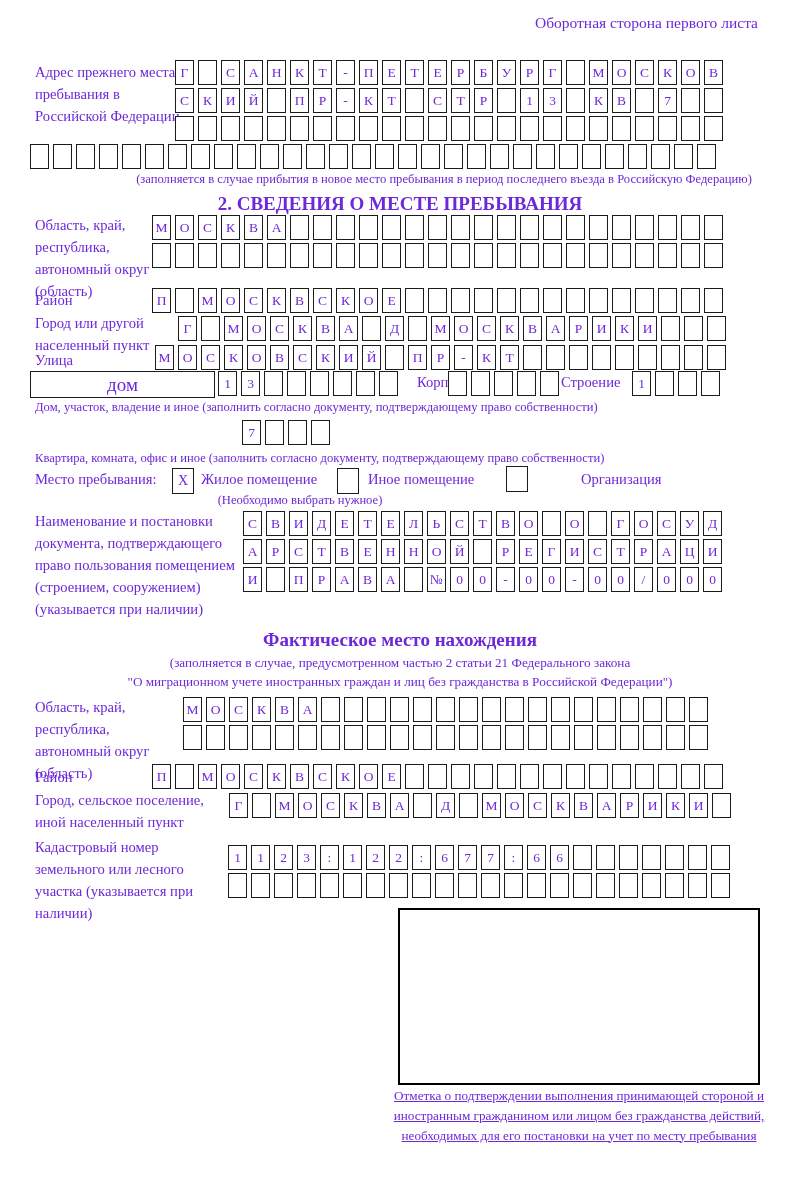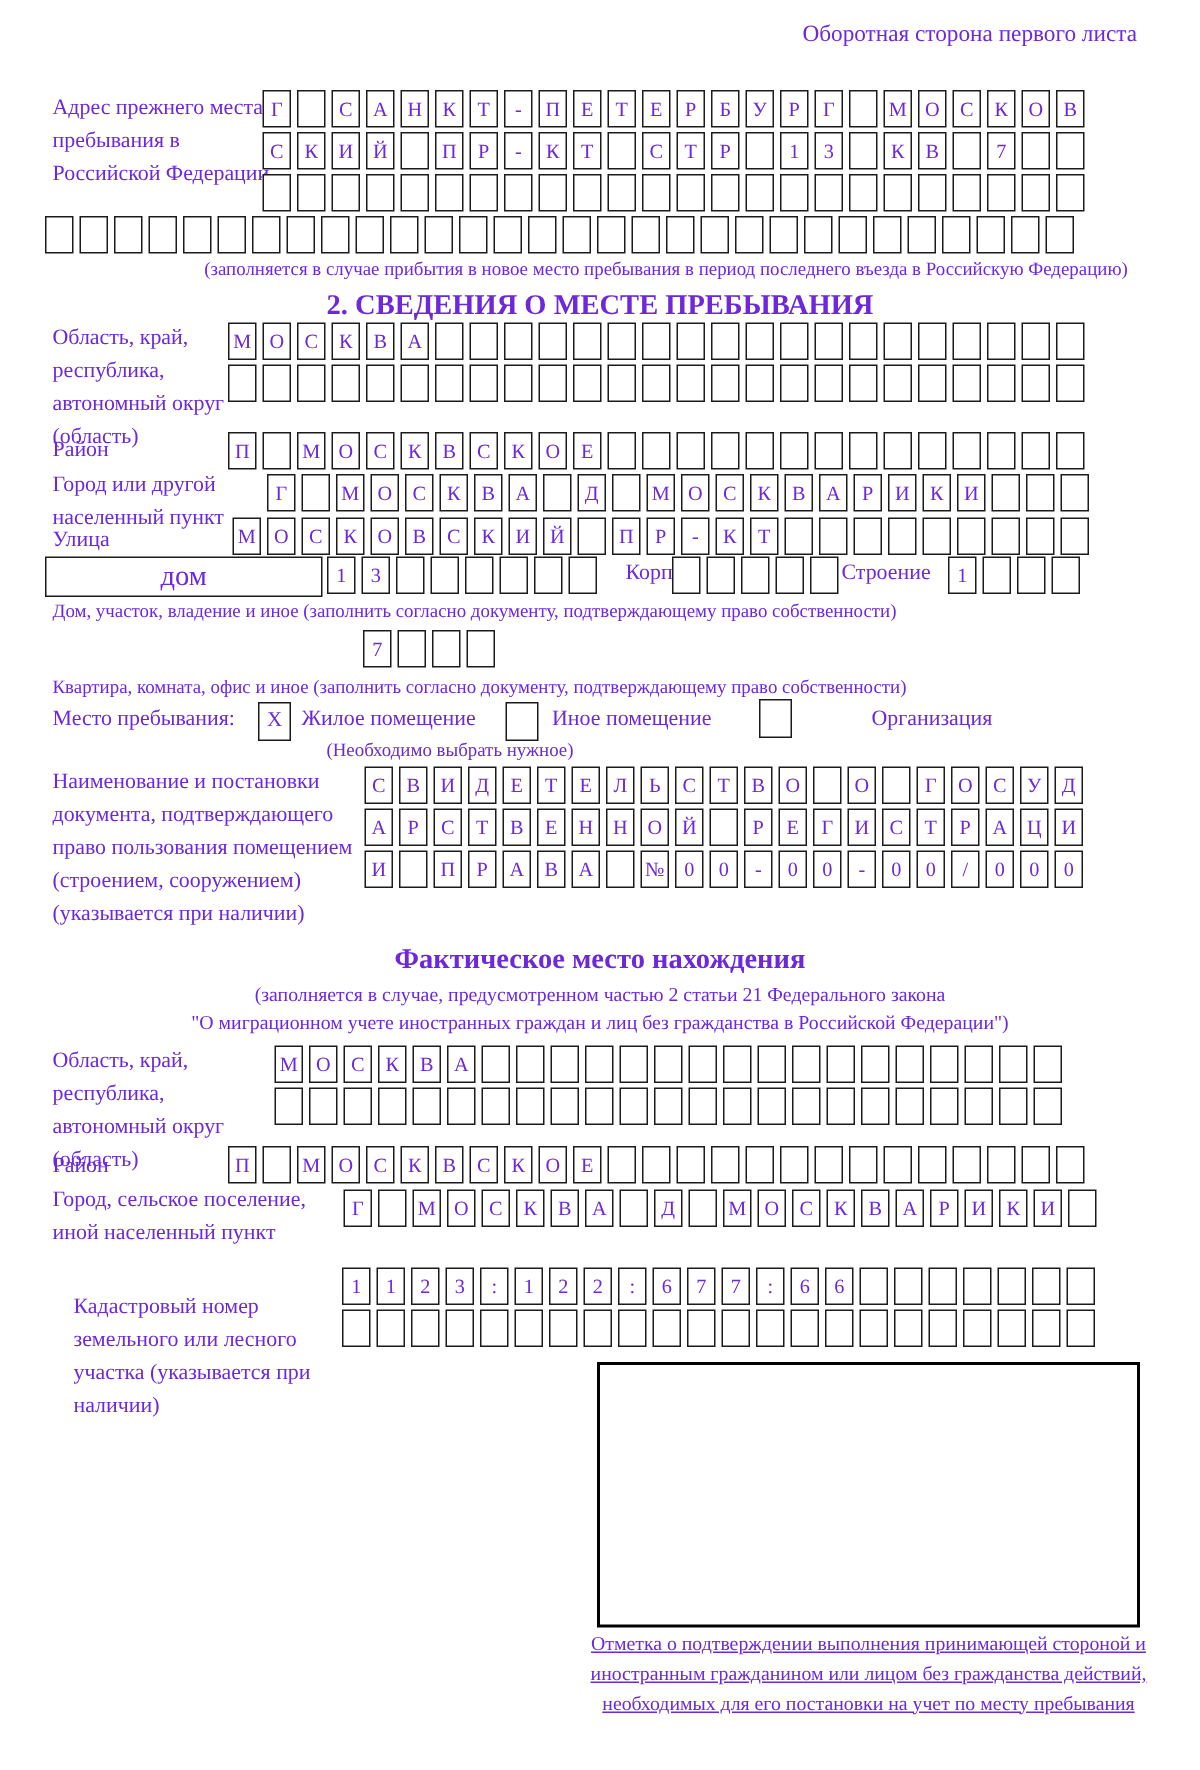--- a/index.html
+++ b/index.html
@@ -515,21 +515,21 @@
       <div class="cell">К</div>
       <div class="cell">В</div>
       <div class="cell">А</div>
       <div class="cell">Р</div>
       <div class="cell">И</div>
       <div class="cell">К</div>
       <div class="cell">И</div>
       <div class="cell"></div>
     </div>
 
-  <div class="lbl" style="top:861px;left:35px;width:180px;margin-left:14px;">Кадастровый номер земельного или лесного участка (указывается при наличии)</div>
+  <div class="lbl" style="top:837px;left:35px;width:180px;">Кадастровый номер земельного или лесного участка (указывается при наличии)</div>
   <div class="cellrow" style="top:845px;left:228px;">
       <div class="cell">1</div>
       <div class="cell">1</div>
       <div class="cell">2</div>
       <div class="cell">3</div>
       <div class="cell">:</div>
       <div class="cell">1</div>
       <div class="cell">2</div>
       <div class="cell">2</div>
       <div class="cell">:</div>

